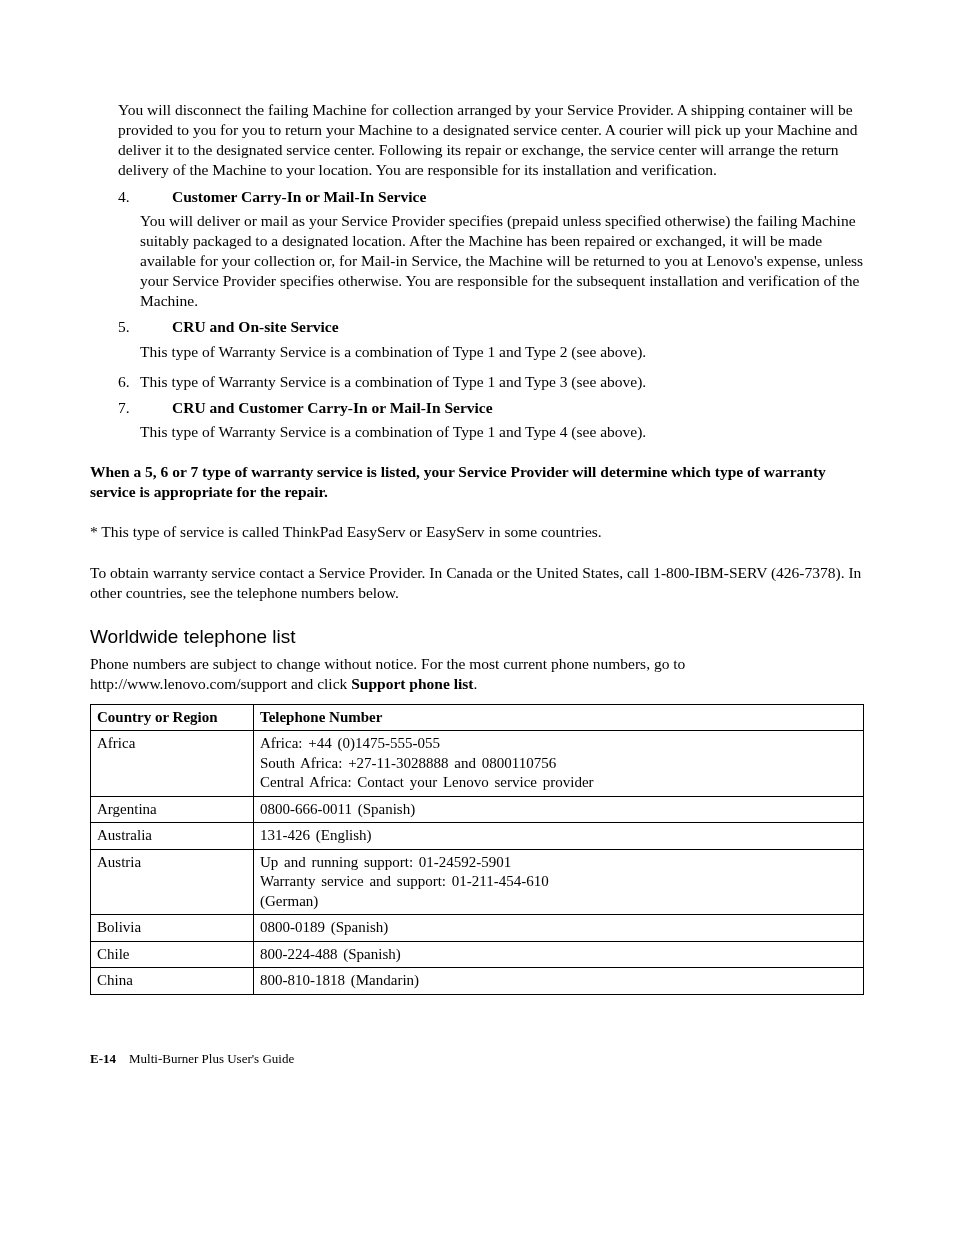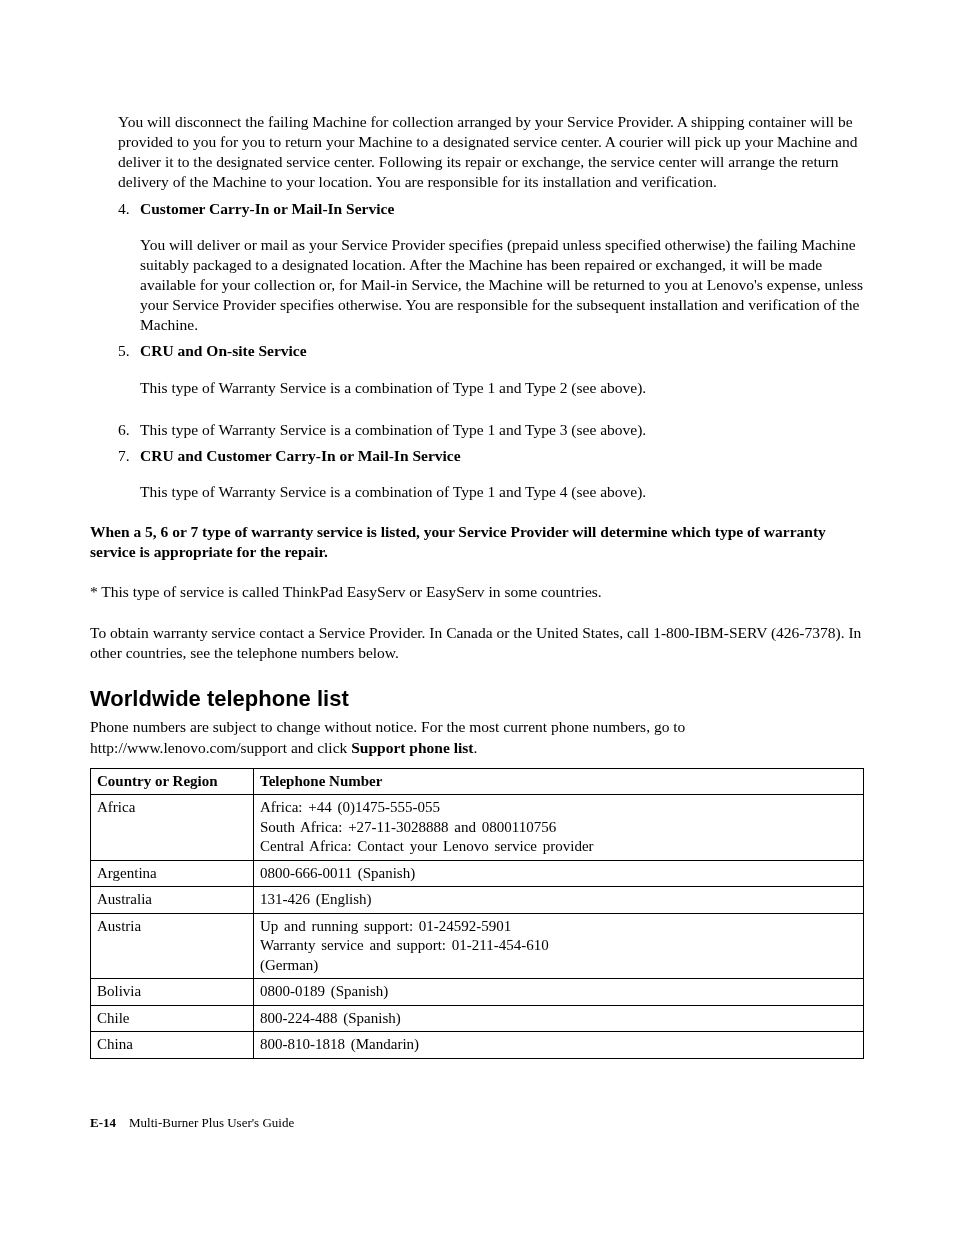--- a/index.html
+++ b/index.html
@@ -10,28 +10,28 @@
     background: #fff;
     margin: 0;
     padding: 96px 90px 60px 90px;
     width: 954px;
     box-sizing: border-box;
   }
   .list-block { margin-left: 28px; }
   .li-row { display: flex; align-items: baseline; margin-top: 6px; }
   .li-num { width: 22px; flex: 0 0 22px; }
   .li-body { flex: 1; }
-  .li-title { font-weight: bold; }
-  .li-para { margin-top: 16px; }
+  .li-title { font-weight: bold; margin-left: 32px; }
+  .li-para { margin-top: 4px; }
   .para { margin-top: 20px; }
   .bold { font-weight: bold; }
   h2.section {
     font-family: Arial, Helvetica, sans-serif;
-    font-weight: bold;
-    font-size: 22px;
+    font-weight: normal;
+    font-size: 19px;
     margin: 22px 0 4px 0;
   }
   table.phone {
     border-collapse: collapse;
     width: 100%;
     margin-top: 10px;
     font-size: 15px;
   }
   table.phone th, table.phone td {
     border: 1px solid #000;

